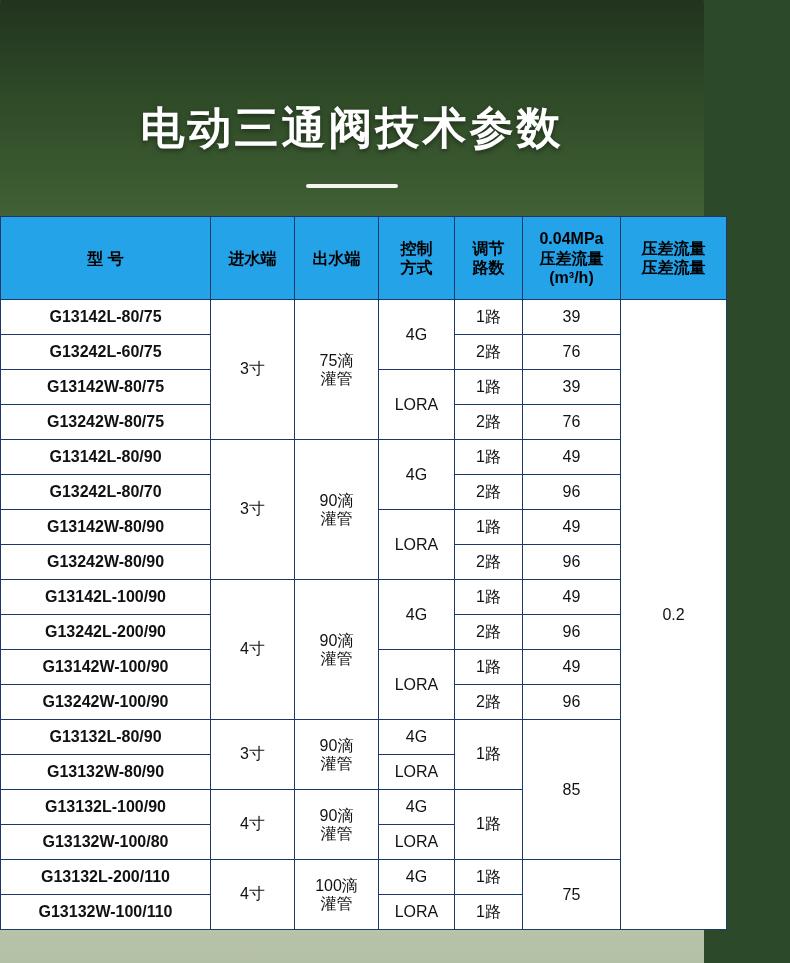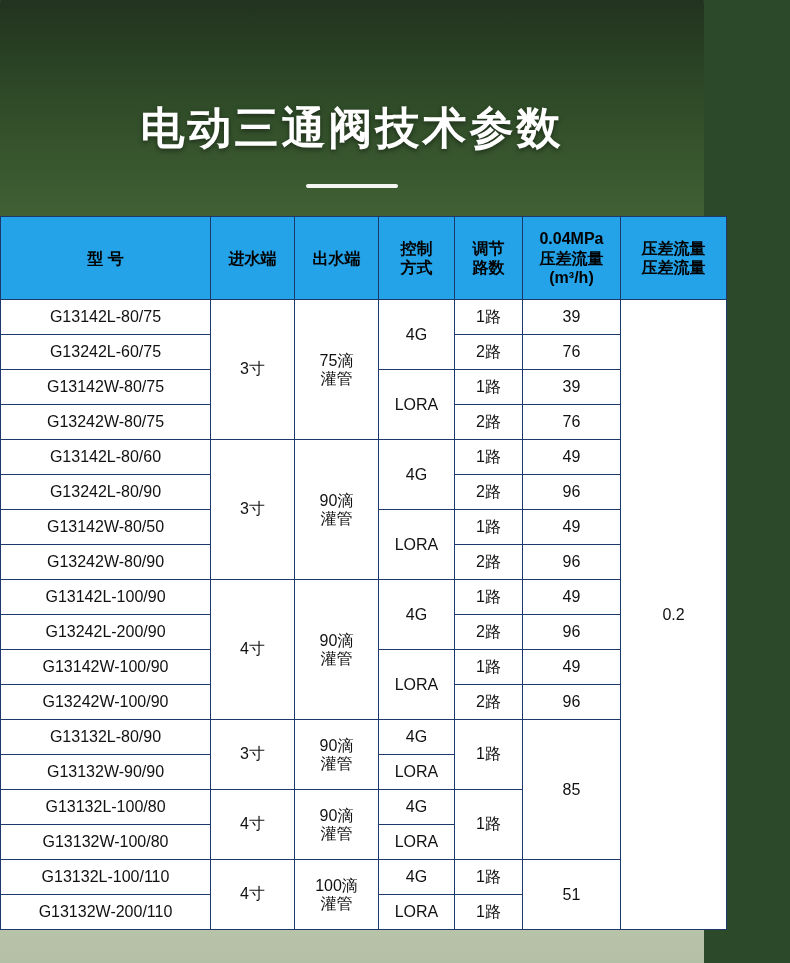--- a/index.html
+++ b/index.html
@@ -87,20 +87,21 @@
   .col-routes  { width: 68px; }
   .col-flow    { width: 98px; }
   .col-press   { width: 106px; }
 
   td.model {
     text-align: left;
     padding-left: 10px;
     font-size: 17px;
     height: 34px;
     white-space: nowrap;
+    font-weight: bold;
   }
   td.cell {
     height: 34px;
     font-size: 17px;
   }
   td.small {
     font-size: 16px;
     line-height: 1.15;
     margin-top: 24px;
   }
@@ -178,37 +179,37 @@
           <td class="cell">1路</td>
           <td class="cell">39</td>
         </tr>
         <tr>
           <td class="model">G13242W-80/75</td>
           <td class="cell">2路</td>
           <td class="cell">76</td>
         </tr>
 
         <tr>
-          <td class="model">G13142L-80/60</td>
+          <td class="model">G13142L-80/90</td>
           <td class="cell big" rowspan="4">3寸</td>
           <td class="cell small" rowspan="4">
             <div>90滴</div>
             <div>灌管</div>
           </td>
           <td class="cell" rowspan="2">4G</td>
           <td class="cell">1路</td>
           <td class="cell">49</td>
         </tr>
         <tr>
-          <td class="model">G13242L-80/90</td>
-          <td class="cell">2路</td>
-          <td class="cell">96</td>
-        </tr>
-        <tr>
-          <td class="model">G13142W-80/50</td>
+          <td class="model">G13242L-80/70</td>
+          <td class="cell">2路</td>
+          <td class="cell">96</td>
+        </tr>
+        <tr>
+          <td class="model">G13142W-80/90</td>
           <td class="cell" rowspan="2">LORA</td>
           <td class="cell">1路</td>
           <td class="cell">49</td>
         </tr>
         <tr>
           <td class="model">G13242W-80/90</td>
           <td class="cell">2路</td>
           <td class="cell">96</td>
         </tr>
 
@@ -245,51 +246,51 @@
           <td class="cell big" rowspan="2">3寸</td>
           <td class="cell small" rowspan="2">
             <div>90滴</div>
             <div>灌管</div>
           </td>
           <td class="cell">4G</td>
           <td class="cell" rowspan="2">1路</td>
           <td class="cell" rowspan="4">85</td>
         </tr>
         <tr>
-          <td class="model">G13132W-90/90</td>
+          <td class="model">G13132W-80/90</td>
           <td class="cell">LORA</td>
         </tr>
         <tr>
-          <td class="model">G13132L-100/80</td>
+          <td class="model">G13132L-100/90</td>
           <td class="cell big" rowspan="2">4寸</td>
           <td class="cell small" rowspan="2">
             <div>90滴</div>
             <div>灌管</div>
           </td>
           <td class="cell">4G</td>
           <td class="cell" rowspan="2">1路</td>
         </tr>
         <tr>
           <td class="model">G13132W-100/80</td>
           <td class="cell">LORA</td>
         </tr>
 
         <tr>
-          <td class="model">G13132L-100/110</td>
+          <td class="model">G13132L-200/110</td>
           <td class="cell big" rowspan="2">4寸</td>
           <td class="cell small" rowspan="2">
             <div>100滴</div>
             <div>灌管</div>
           </td>
           <td class="cell">4G</td>
           <td class="cell">1路</td>
-          <td class="cell" rowspan="2">51</td>
-        </tr>
-        <tr>
-          <td class="model">G13132W-200/110</td>
+          <td class="cell" rowspan="2">75</td>
+        </tr>
+        <tr>
+          <td class="model">G13132W-100/110</td>
           <td class="cell">LORA</td>
           <td class="cell">1路</td>
         </tr>
 
       </tbody>
     </table>
   </div>
 
 </div>
 

